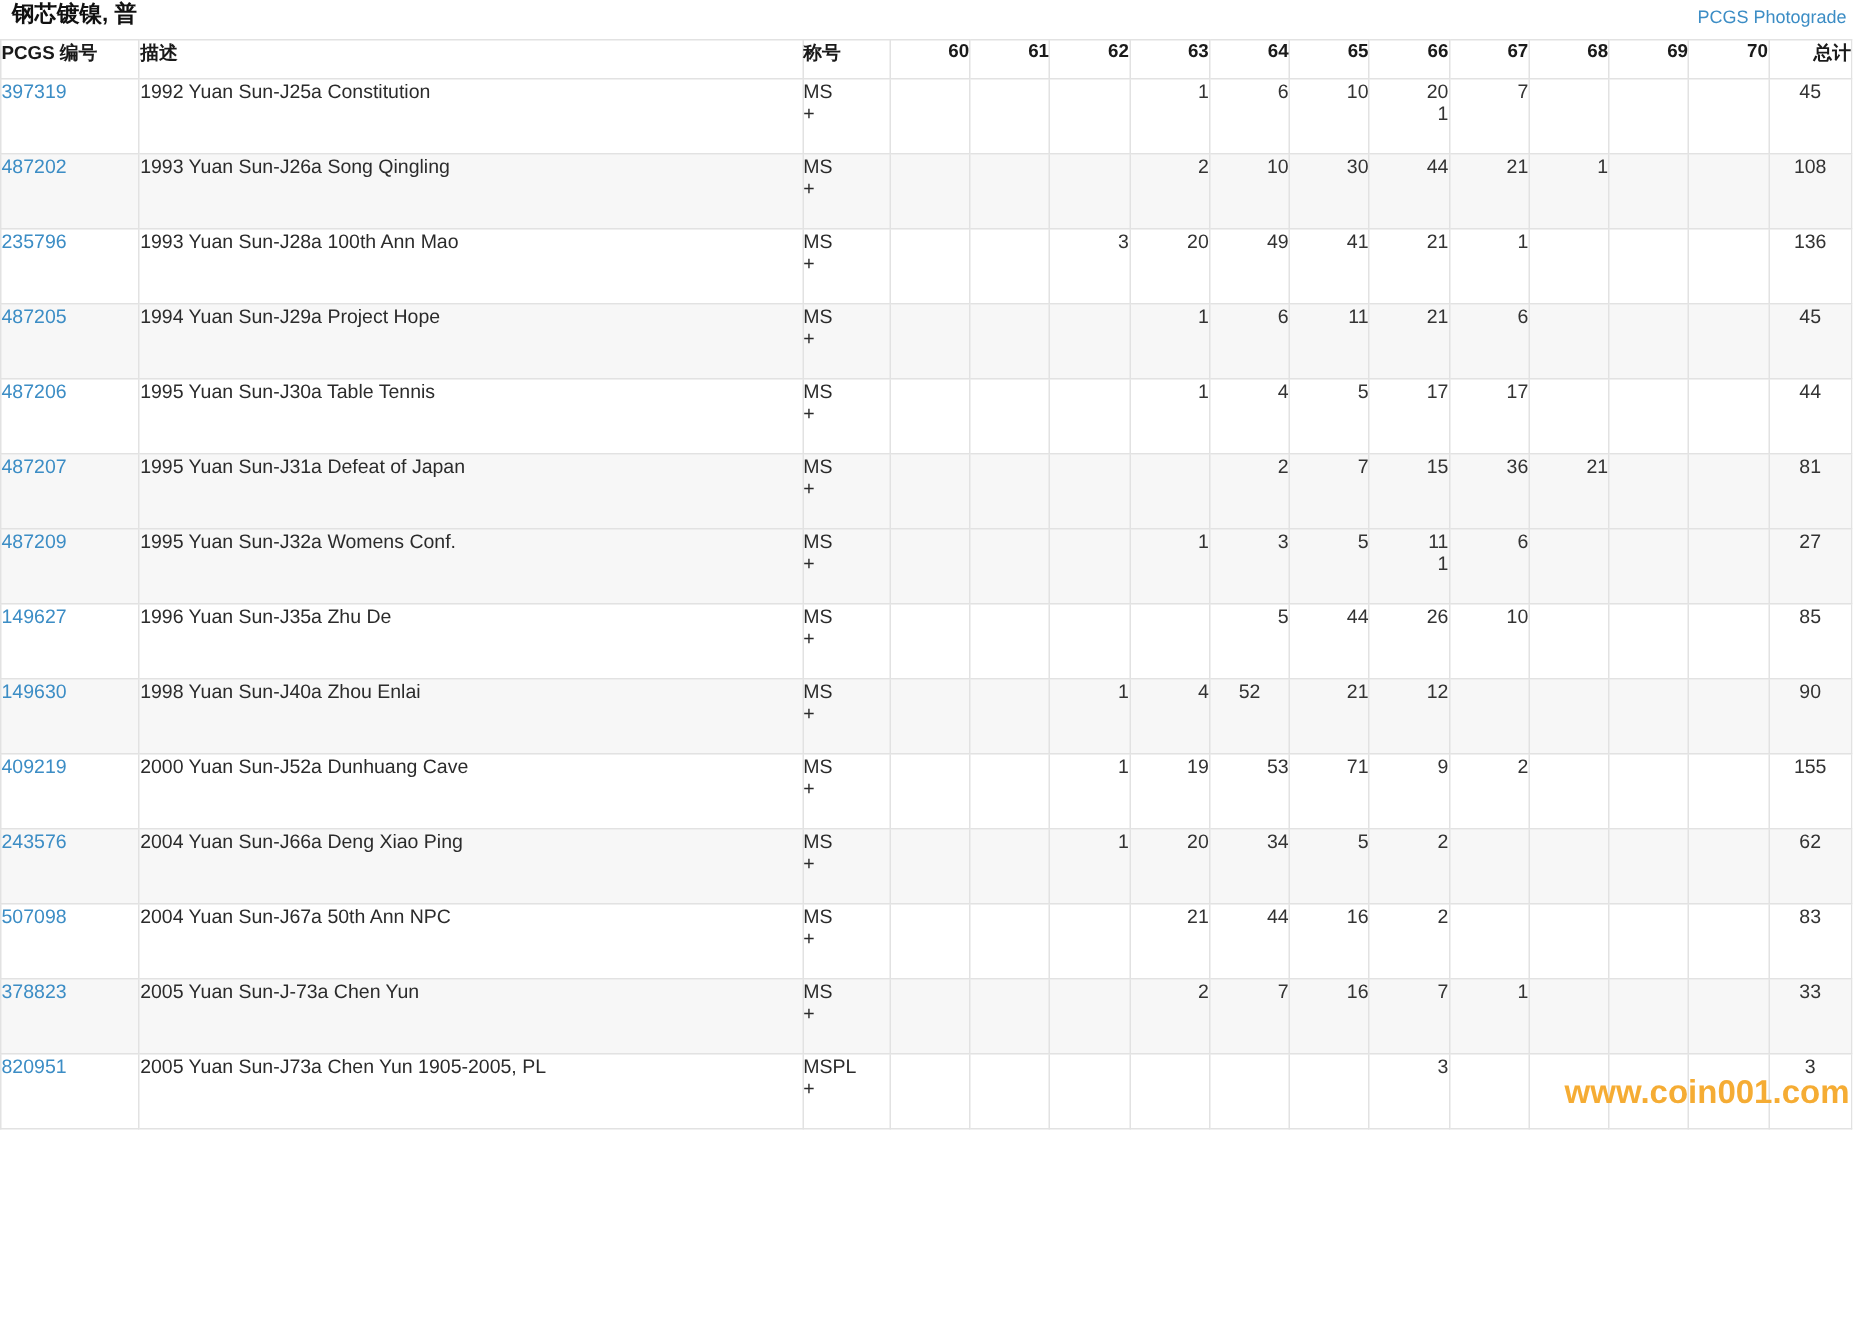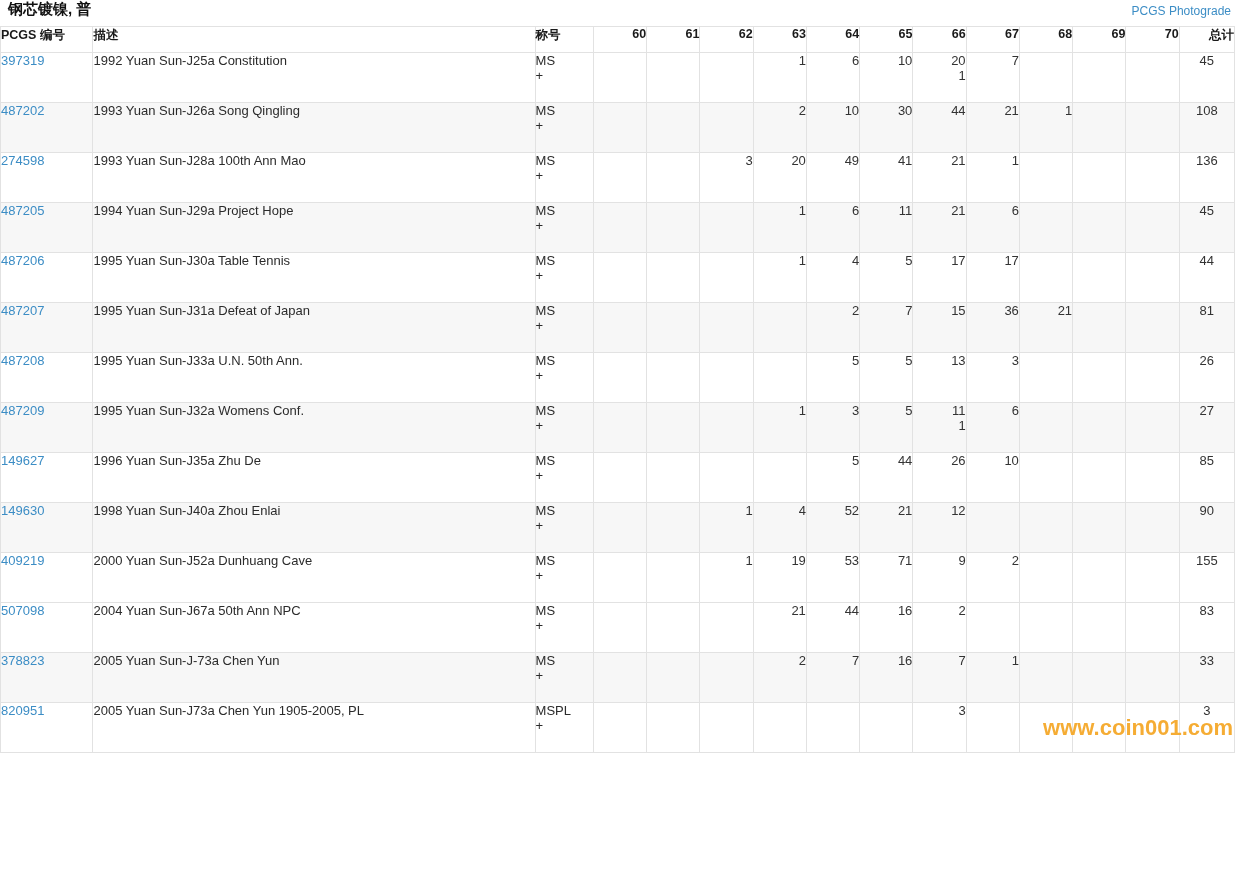--- a/index.html
+++ b/index.html
@@ -174,21 +174,21 @@
           <td class="cell-grade" style="white-space: pre-line; line-height: 15px;">10</td>
           <td class="cell-grade" style="white-space: pre-line; line-height: 15px;">30</td>
           <td class="cell-grade" style="white-space: pre-line; line-height: 15px;">44</td>
           <td class="cell-grade" style="white-space: pre-line; line-height: 15px;">21</td>
           <td class="cell-grade" style="white-space: pre-line; line-height: 15px;">1</td>
           <td class="cell-grade" style="white-space: pre-line; line-height: 15px;"></td>
           <td class="cell-grade" style="white-space: pre-line; line-height: 15px;"></td>
           <td class="cell-total">108</td>
         </tr>
         <tr>
-          <td class="cell-num"><a>274598</a></td>
+          <td class="cell-num"><a>235796</a></td>
           <td class="cell-desc">1993 Yuan Sun-J28a 100th Ann Mao</td>
           <td class="cell-desig">MS
 +</td>
           <td class="cell-grade" style="white-space: pre-line; line-height: 15px;"></td>
           <td class="cell-grade" style="white-space: pre-line; line-height: 15px;"></td>
           <td class="cell-grade" style="white-space: pre-line; line-height: 15px;">3</td>
           <td class="cell-grade" style="white-space: pre-line; line-height: 15px;">20</td>
           <td class="cell-grade" style="white-space: pre-line; line-height: 15px;">49</td>
           <td class="cell-grade" style="white-space: pre-line; line-height: 15px;">41</td>
           <td class="cell-grade" style="white-space: pre-line; line-height: 15px;">21</td>
@@ -244,38 +244,20 @@
           <td class="cell-grade" style="white-space: pre-line; line-height: 15px;"></td>
           <td class="cell-grade" style="white-space: pre-line; line-height: 15px;"></td>
           <td class="cell-grade" style="white-space: pre-line; line-height: 15px;">2</td>
           <td class="cell-grade" style="white-space: pre-line; line-height: 15px;">7</td>
           <td class="cell-grade" style="white-space: pre-line; line-height: 15px;">15</td>
           <td class="cell-grade" style="white-space: pre-line; line-height: 15px;">36</td>
           <td class="cell-grade" style="white-space: pre-line; line-height: 15px;">21</td>
           <td class="cell-grade" style="white-space: pre-line; line-height: 15px;"></td>
           <td class="cell-grade" style="white-space: pre-line; line-height: 15px;"></td>
           <td class="cell-total">81</td>
-        </tr>
-        <tr>
-          <td class="cell-num"><a>487208</a></td>
-          <td class="cell-desc">1995 Yuan Sun-J33a U.N. 50th Ann.</td>
-          <td class="cell-desig">MS
-+</td>
-          <td class="cell-grade" style="white-space: pre-line; line-height: 15px;"></td>
-          <td class="cell-grade" style="white-space: pre-line; line-height: 15px;"></td>
-          <td class="cell-grade" style="white-space: pre-line; line-height: 15px;"></td>
-          <td class="cell-grade" style="white-space: pre-line; line-height: 15px;"></td>
-          <td class="cell-grade" style="white-space: pre-line; line-height: 15px;">5</td>
-          <td class="cell-grade" style="white-space: pre-line; line-height: 15px;">5</td>
-          <td class="cell-grade" style="white-space: pre-line; line-height: 15px;">13</td>
-          <td class="cell-grade" style="white-space: pre-line; line-height: 15px;">3</td>
-          <td class="cell-grade" style="white-space: pre-line; line-height: 15px;"></td>
-          <td class="cell-grade" style="white-space: pre-line; line-height: 15px;"></td>
-          <td class="cell-grade" style="white-space: pre-line; line-height: 15px;"></td>
-          <td class="cell-total">26</td>
         </tr>
         <tr class="alt">
           <td class="cell-num"><a>487209</a></td>
           <td class="cell-desc">1995 Yuan Sun-J32a Womens Conf.</td>
           <td class="cell-desig">MS
 +</td>
           <td class="cell-grade" style="white-space: pre-line; line-height: 15px;"></td>
           <td class="cell-grade" style="white-space: pre-line; line-height: 15px;"></td>
           <td class="cell-grade" style="white-space: pre-line; line-height: 15px;"></td>
           <td class="cell-grade" style="white-space: pre-line; line-height: 15px;">1</td>
@@ -309,21 +291,21 @@
         </tr>
         <tr class="alt">
           <td class="cell-num"><a>149630</a></td>
           <td class="cell-desc">1998 Yuan Sun-J40a Zhou Enlai</td>
           <td class="cell-desig">MS
 +</td>
           <td class="cell-grade" style="white-space: pre-line; line-height: 15px;"></td>
           <td class="cell-grade" style="white-space: pre-line; line-height: 15px;"></td>
           <td class="cell-grade" style="white-space: pre-line; line-height: 15px;">1</td>
           <td class="cell-grade" style="white-space: pre-line; line-height: 15px;">4</td>
-          <td class="cell-grade" style="white-space: pre-line; line-height: 15px;">52</td>
+          <td class="cell-grade" style="white-space: pre-line; line-height: 15px; text-align: center;">52</td>
           <td class="cell-grade" style="white-space: pre-line; line-height: 15px;">21</td>
           <td class="cell-grade" style="white-space: pre-line; line-height: 15px;">12</td>
           <td class="cell-grade" style="white-space: pre-line; line-height: 15px;"></td>
           <td class="cell-grade" style="white-space: pre-line; line-height: 15px;"></td>
           <td class="cell-grade" style="white-space: pre-line; line-height: 15px;"></td>
           <td class="cell-grade" style="white-space: pre-line; line-height: 15px;"></td>
           <td class="cell-total">90</td>
         </tr>
         <tr>
           <td class="cell-num"><a>409219</a></td>
@@ -336,20 +318,38 @@
           <td class="cell-grade" style="white-space: pre-line; line-height: 15px;">19</td>
           <td class="cell-grade" style="white-space: pre-line; line-height: 15px;">53</td>
           <td class="cell-grade" style="white-space: pre-line; line-height: 15px;">71</td>
           <td class="cell-grade" style="white-space: pre-line; line-height: 15px;">9</td>
           <td class="cell-grade" style="white-space: pre-line; line-height: 15px;">2</td>
           <td class="cell-grade" style="white-space: pre-line; line-height: 15px;"></td>
           <td class="cell-grade" style="white-space: pre-line; line-height: 15px;"></td>
           <td class="cell-grade" style="white-space: pre-line; line-height: 15px;"></td>
           <td class="cell-total">155</td>
         </tr>
+        <tr class="alt">
+          <td class="cell-num"><a>243576</a></td>
+          <td class="cell-desc">2004 Yuan Sun-J66a Deng Xiao Ping</td>
+          <td class="cell-desig">MS
++</td>
+          <td class="cell-grade" style="white-space: pre-line; line-height: 15px;"></td>
+          <td class="cell-grade" style="white-space: pre-line; line-height: 15px;"></td>
+          <td class="cell-grade" style="white-space: pre-line; line-height: 15px;">1</td>
+          <td class="cell-grade" style="white-space: pre-line; line-height: 15px;">20</td>
+          <td class="cell-grade" style="white-space: pre-line; line-height: 15px;">34</td>
+          <td class="cell-grade" style="white-space: pre-line; line-height: 15px;">5</td>
+          <td class="cell-grade" style="white-space: pre-line; line-height: 15px;">2</td>
+          <td class="cell-grade" style="white-space: pre-line; line-height: 15px;"></td>
+          <td class="cell-grade" style="white-space: pre-line; line-height: 15px;"></td>
+          <td class="cell-grade" style="white-space: pre-line; line-height: 15px;"></td>
+          <td class="cell-grade" style="white-space: pre-line; line-height: 15px;"></td>
+          <td class="cell-total">62</td>
+        </tr>
         <tr>
           <td class="cell-num"><a>507098</a></td>
           <td class="cell-desc">2004 Yuan Sun-J67a 50th Ann NPC</td>
           <td class="cell-desig">MS
 +</td>
           <td class="cell-grade" style="white-space: pre-line; line-height: 15px;"></td>
           <td class="cell-grade" style="white-space: pre-line; line-height: 15px;"></td>
           <td class="cell-grade" style="white-space: pre-line; line-height: 15px;"></td>
           <td class="cell-grade" style="white-space: pre-line; line-height: 15px;">21</td>
           <td class="cell-grade" style="white-space: pre-line; line-height: 15px;">44</td>

